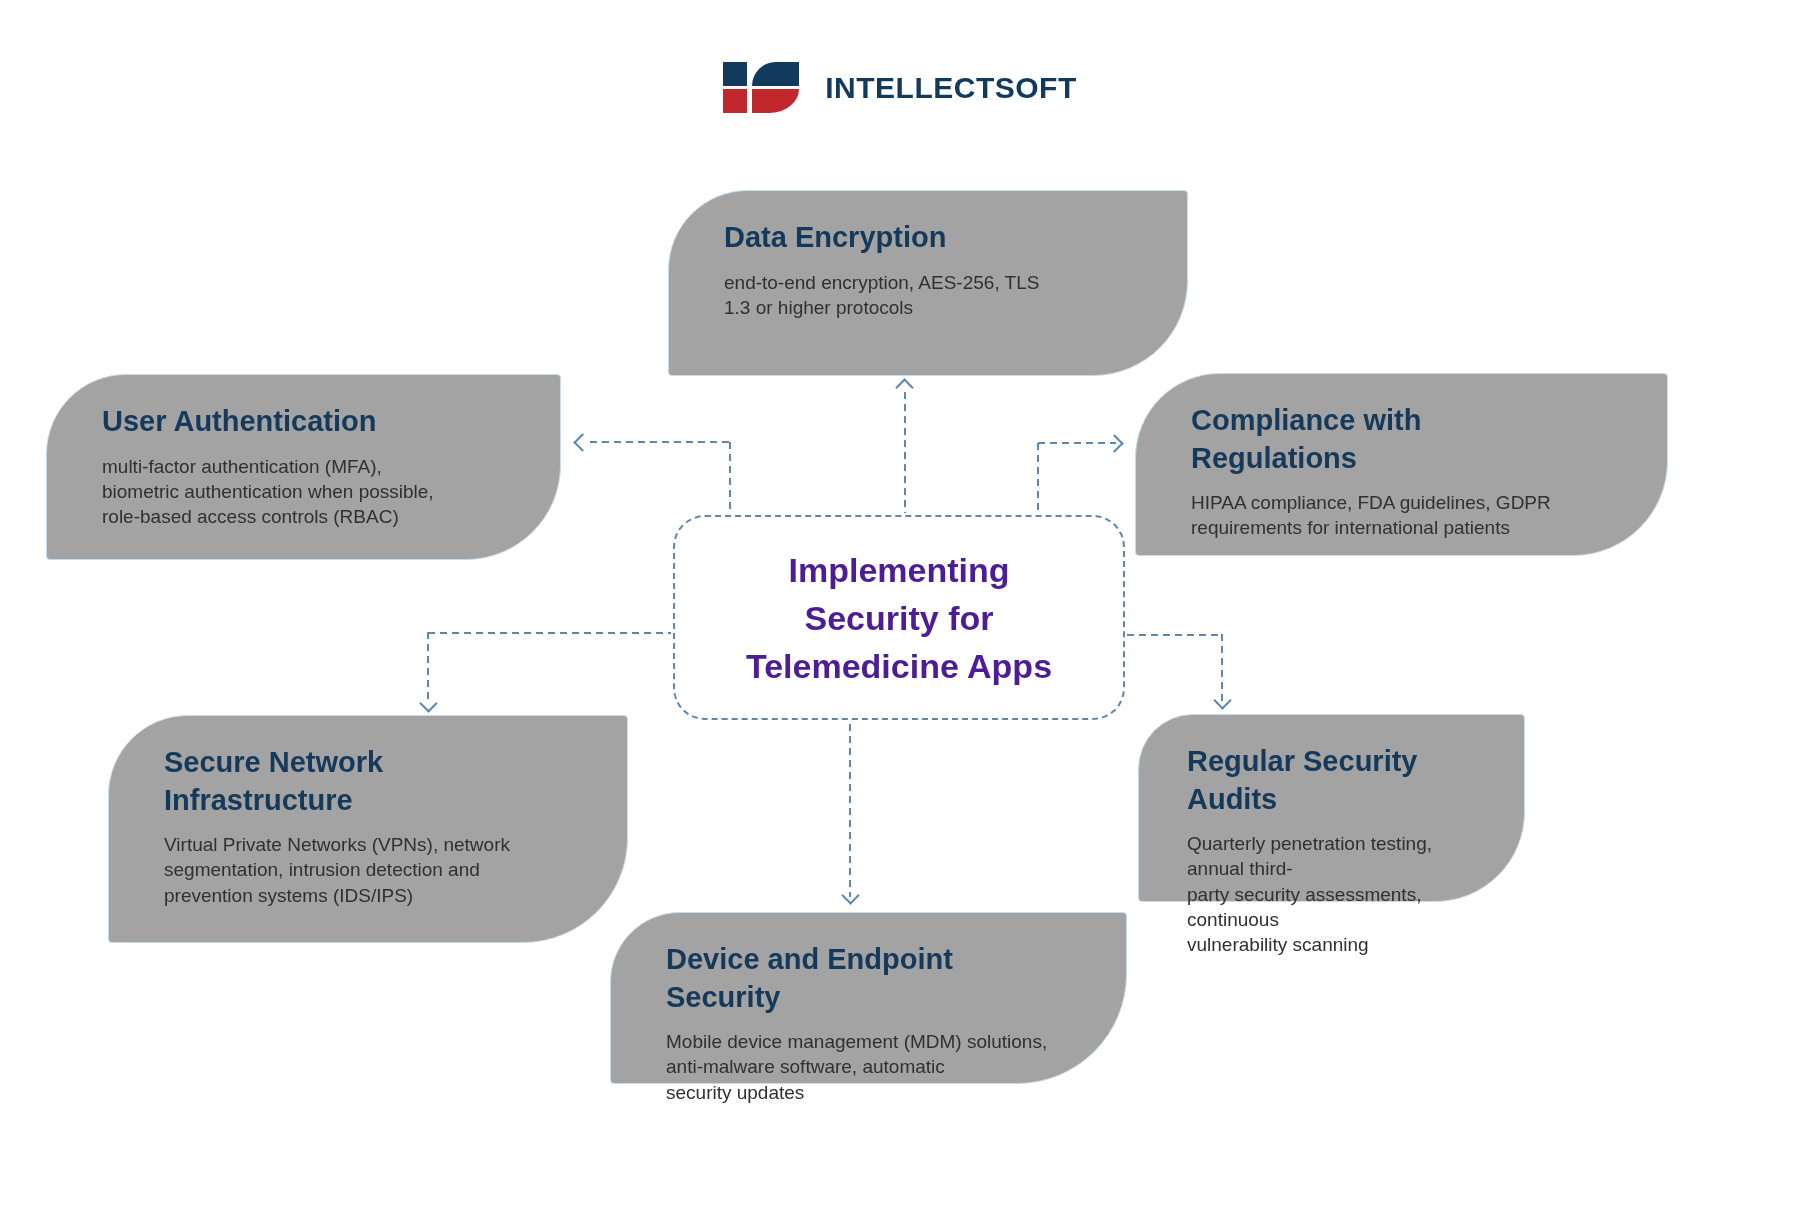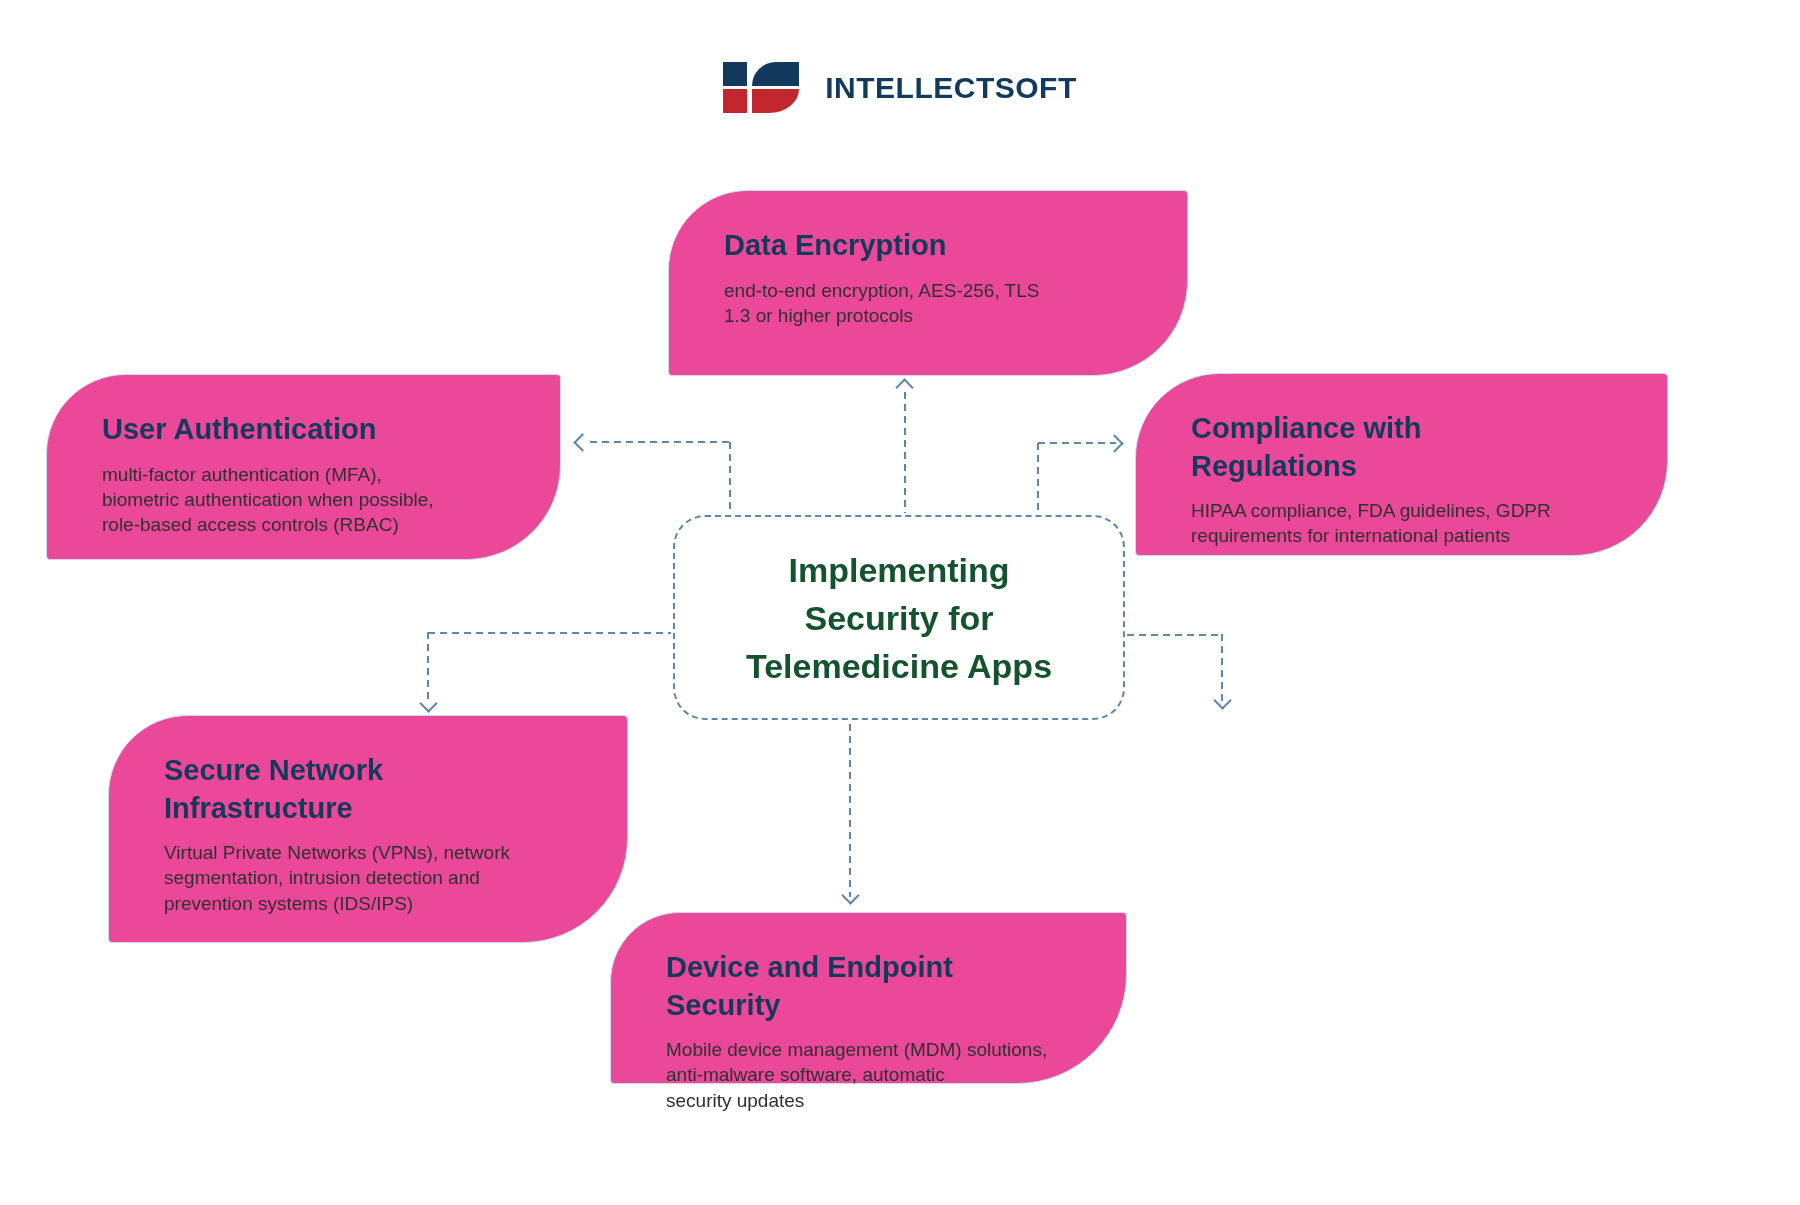--- a/index.html
+++ b/index.html
@@ -15,22 +15,22 @@
   .logo-mark { display:flex; gap:5px; }
   .lm-col { display:flex; flex-direction:column; gap:3px; }
   .lm-sq-top    { width:24px; height:24px; background:#123A5C; }
   .lm-sq-bottom { width:24px; height:24px; background:#C1272D; }
   .lm-leaf-top    { width:47px; height:24px; background:#123A5C; border-top-left-radius:24px 24px; }
   .lm-leaf-bottom { width:47px; height:24px; background:#C1272D; border-bottom-right-radius:30px 24px; }
   .logo-text { font-size:30px; font-weight:800; letter-spacing:0.5px; color:#123A5C; }
 
   
   .node {
-    position:absolute; box-sizing:border-box; background:#ec4899;
-    border:1.5px solid #C7DBEB; padding:36px 38px 0 55px;
+    position:absolute; box-sizing:border-box; background:#a3a3a3;
+    border:1.5px solid #C7DBEB; padding:28px 38px 0 55px;
   }
   .node h2 {
     margin:0 0 13px 0; font-size:29px; font-weight:700; line-height:1.3;
     color:#14395B; white-space:pre-line;
   }
   .node p {
     margin:0; font-size:19px; line-height:1.32; color:#303030; white-space:pre-line;
   }
   #node-data-encryption     { left:668px;  top:190px; width:520px; height:186px; border-radius:80px 4px 95px 4px; }
   #node-user-authentication { left:46px;   top:374px; width:515px; height:186px; border-radius:80px 4px 95px 4px; }
@@ -41,21 +41,21 @@
 
   
   .center-box {
     position:absolute; left:673px; top:515px; width:452px; height:205px;
     box-sizing:border-box; border:2px dashed #5D87AB; border-radius:32px;
     display:flex; align-items:center; justify-content:center; text-align:center;
     background:#ffffff;
   }
   .center-box h1 {
     margin:8px; font-size:34px; font-weight:800; line-height:48px;
-    color:#14532d; white-space:pre-line;
+    color:#4c1d95; white-space:pre-line;
   }
 
   
   .seg { position:absolute; }
   .seg-h { height:2px; background:repeating-linear-gradient(90deg,  #5D87AB 0 7px, transparent 7px 12px); }
   .seg-v { width:2px;  background:repeating-linear-gradient(180deg, #5D87AB 0 7px, transparent 7px 12px); }
   .chev {
     position:absolute; width:11px; height:11px;
     border-top:2px solid #5D87AB; border-right:2px solid #5D87AB;
   }
@@ -155,20 +155,26 @@
   </div>
 
   <div class="node" id="node-secure-network">
     <h2>Secure Network
 Infrastructure</h2>
     <p>Virtual Private Networks (VPNs), network
 segmentation, intrusion detection and
 prevention systems (IDS/IPS)</p>
   </div>
 
+  <div class="node" id="node-regular-audits">
+    <h2>Regular Security Audits</h2>
+    <p>Quarterly penetration testing, annual third-
+party security assessments, continuous
+vulnerability scanning</p>
+  </div>
 
   <div class="node" id="node-device-endpoint">
     <h2>Device and Endpoint
 Security</h2>
     <p>Mobile device management (MDM) solutions,
 anti-malware software, automatic
 security updates</p>
   </div>
 
 </div>

